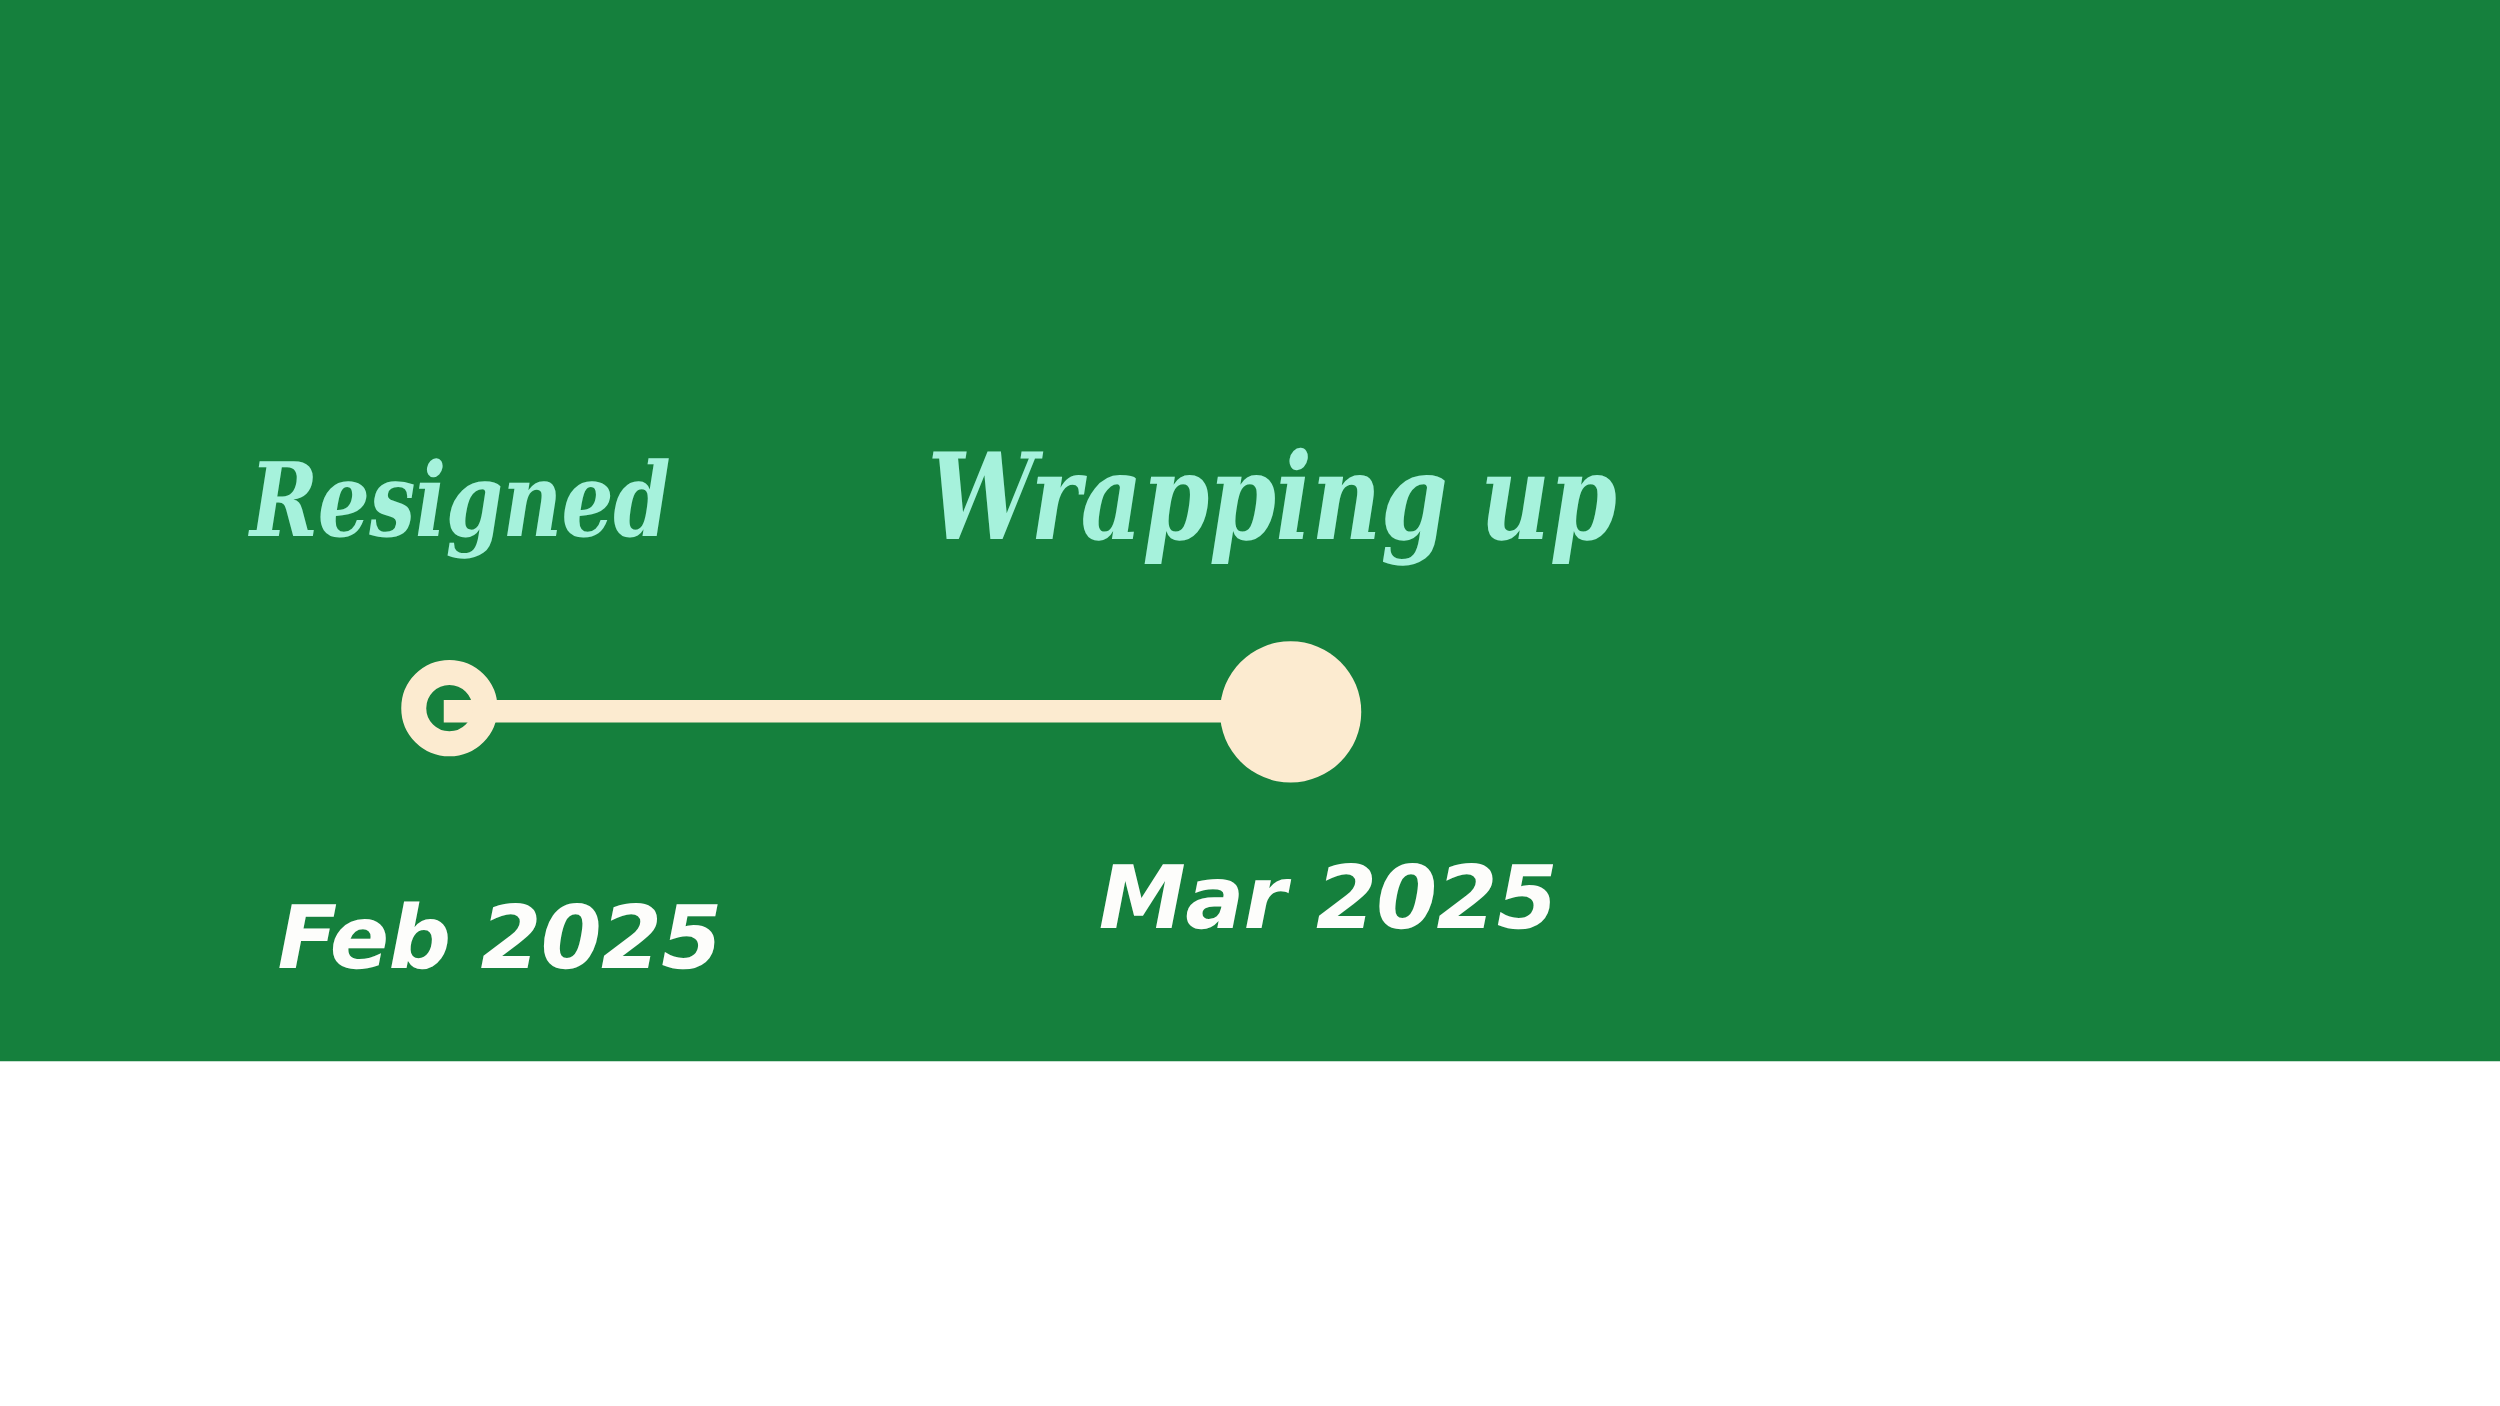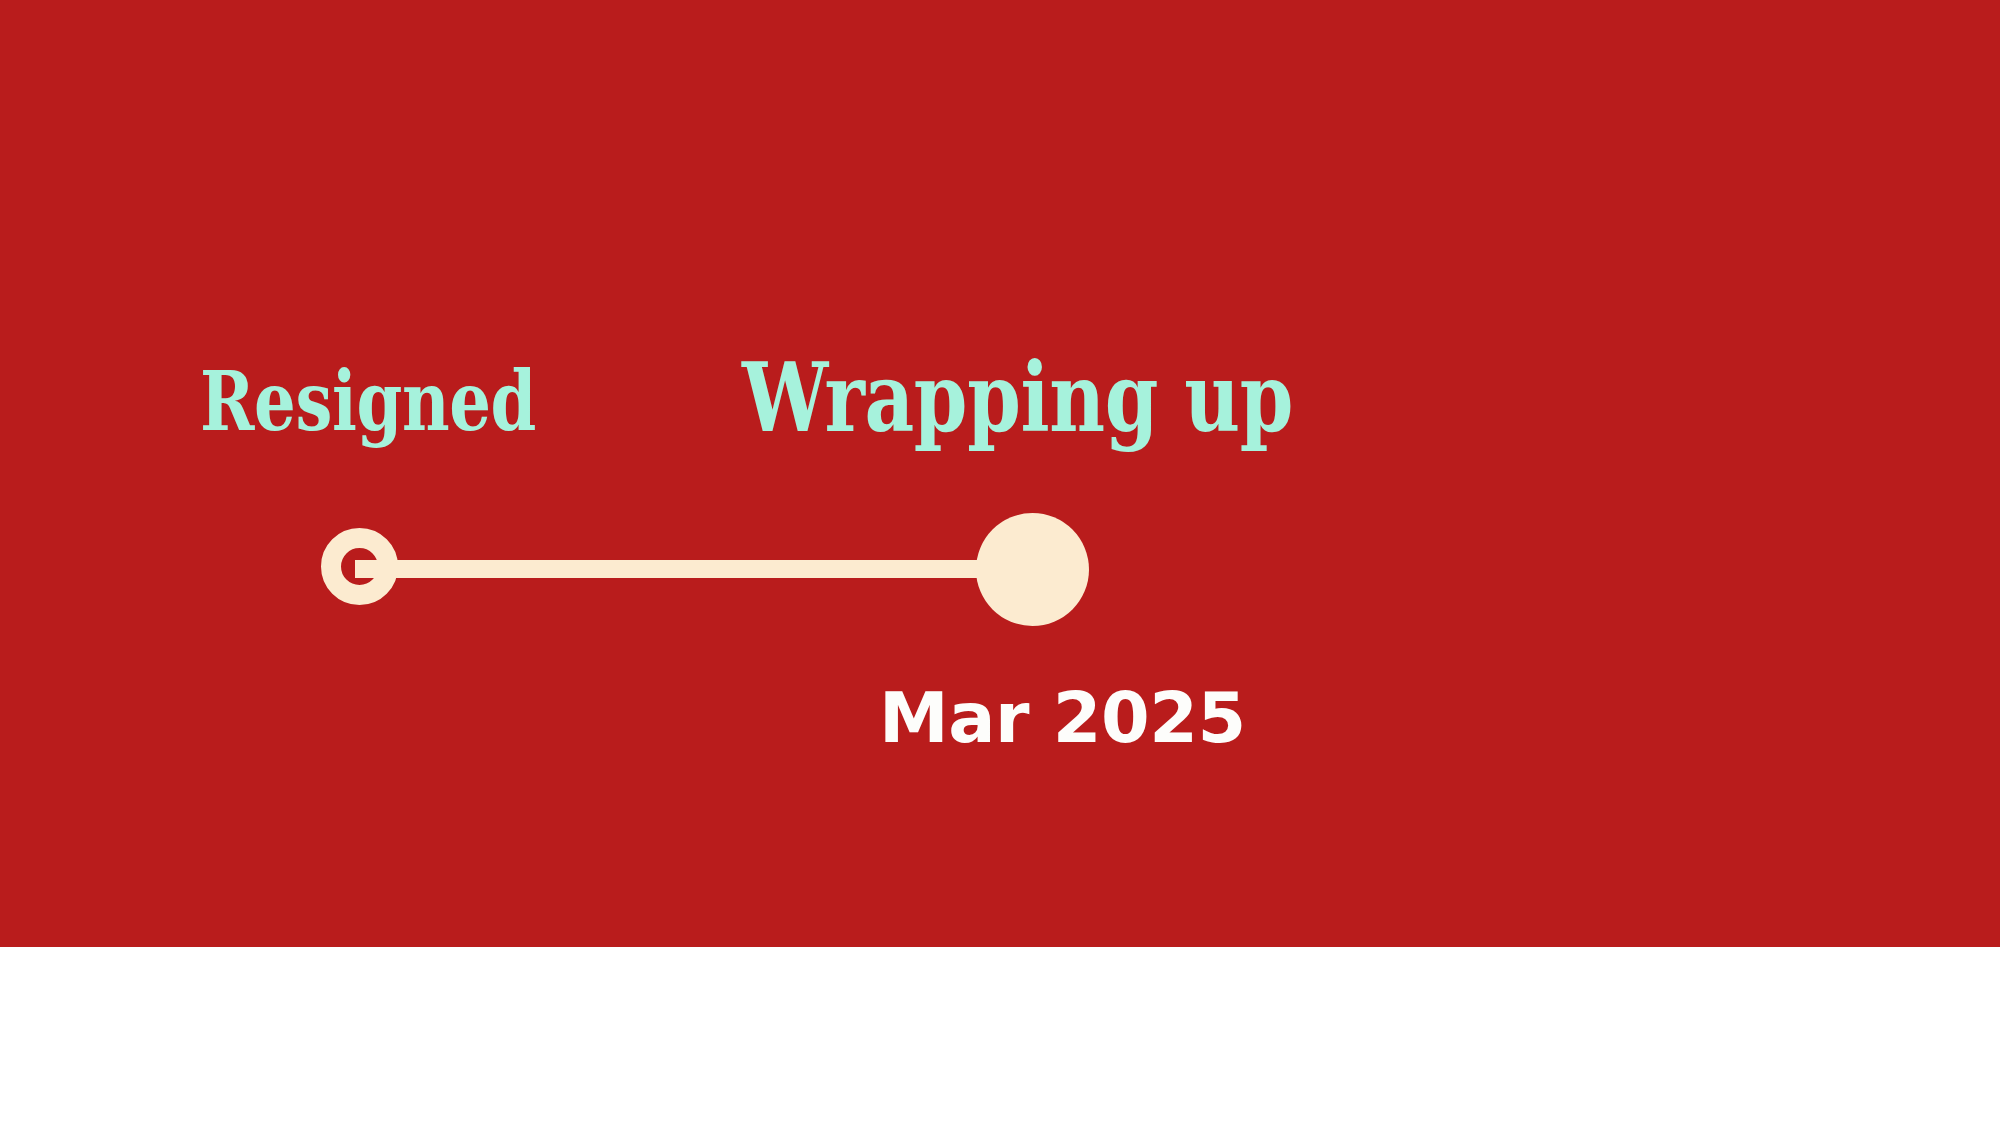--- a/index.html
+++ b/index.html
@@ -10,22 +10,23 @@
   body {
     width: 2000px;
     height: 1125px;
     overflow: hidden;
     font-family: "Liberation Sans", sans-serif;
   }
 
   #timeline-canvas {
     position: relative;
     width: 2000px;
-    height: 947px;
-    background: #b91c1c;
+    height: 849px;
+    background: #15803d;
+    font-style: italic;
   }
 
   
   .axis-line {
     position: absolute;
     left: 355px;
     top: 560px;
     width: 680px;
     height: 18px;
     background: #fcebd0;
@@ -95,20 +96,21 @@
 <body>
 
 <div id="timeline-canvas">
 
   <div class="axis-line"></div>
 
   <div class="event-title event-title--first">Resigned</div>
 
   <div class="marker marker-hollow"></div>
 
+  <div class="date-label date-label--first">Feb 2025</div>
 
   <div class="event-title event-title--second">Wrapping up</div>
 
   <div class="marker marker-filled"></div>
 
   <div class="date-label date-label--second">Mar 2025</div>
 
 </div>
 
 </body></html>

